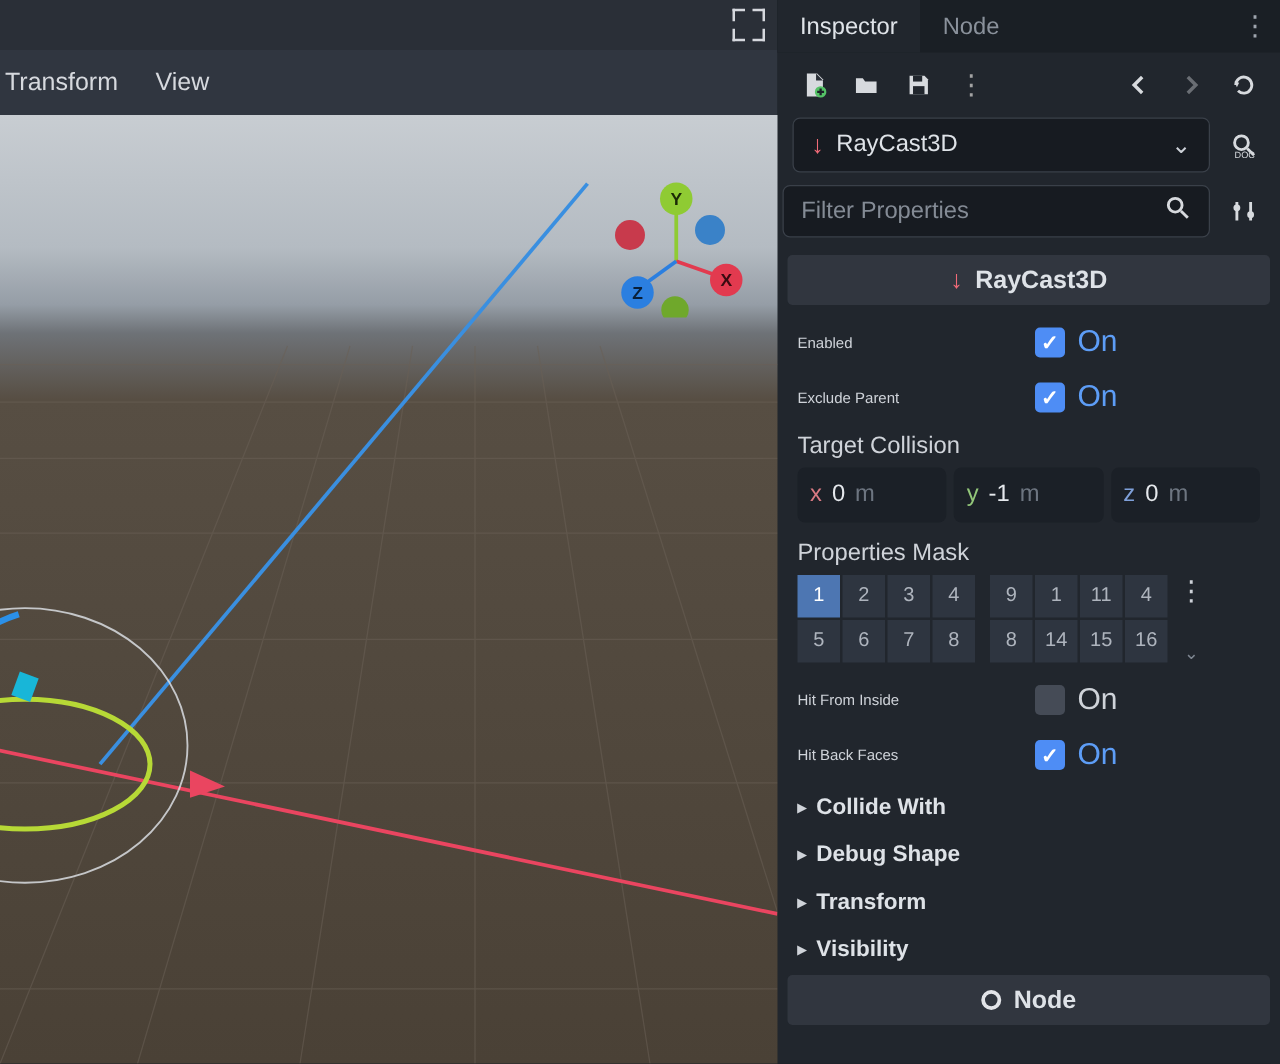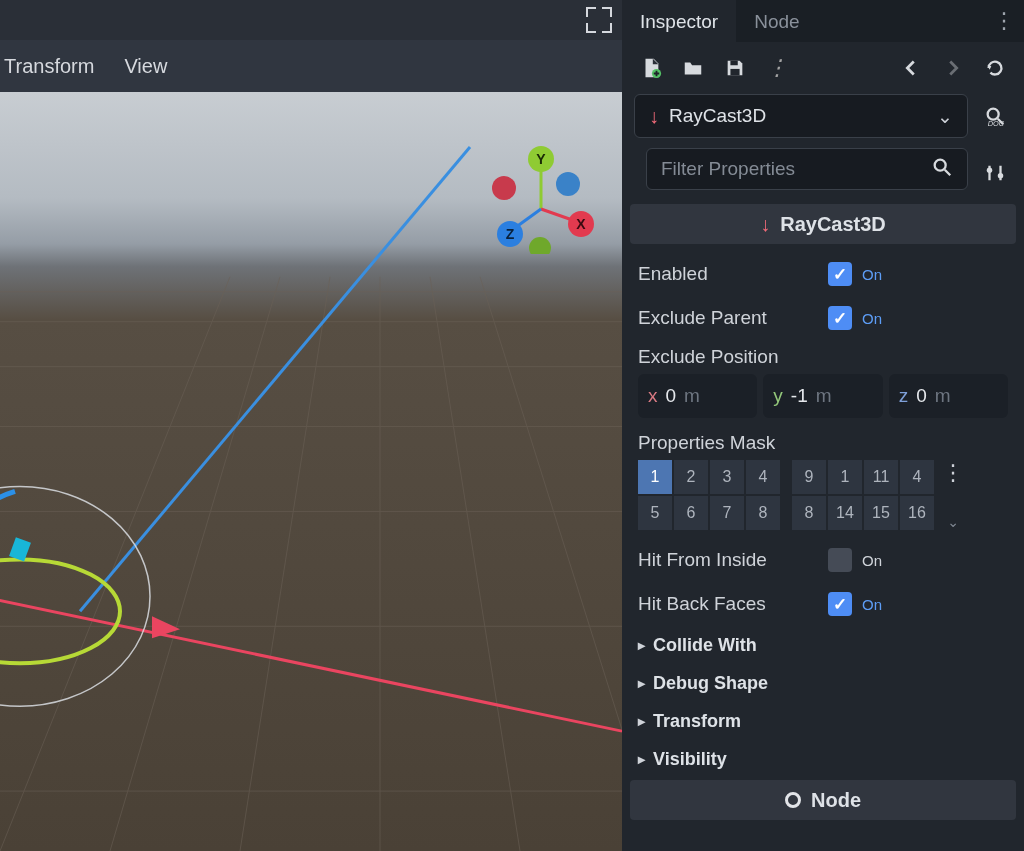--- a/index.html
+++ b/index.html
@@ -39,44 +39,44 @@
   
   .panel-col { flex:1; height:851px; background:#21262d; display:flex; flex-direction:column; }
 
   .tabs { height:42px; background:#1a1f25; display:flex; align-items:stretch; }
   .tab { padding:0 18px; display:flex; align-items:center; font-size:19px; color:#8a919b; border-top:2px solid transparent;}
   .tab.active { background:#21262d; color:#dfe3e8; }
   .tab-dots { margin-left:auto; width:40px; display:flex; align-items:center; justify-content:center; color:#9ea4ad;}
   .vdots::before { content:"⋮"; font-size:22px; }
 
   .toolbar { height:52px; display:flex; align-items:center; gap:8px; padding:0 12px; }
-  .tool-btn { width:34px; height:34px; display:flex; align-items:center; justify-content:center; color:#a3a3a3;font-style:italic;}
+  .tool-btn { width:34px; height:34px; display:flex; align-items:center; justify-content:center; color:#a3a3a3;}
   .toolbar .spacer { flex:1; }
 
   .node-row { display:flex; align-items:center; gap:10px; padding:0 12px 10px 12px; }
   .node-sel { flex:1; height:44px; background:#171b21; border:1px solid #3a4049; border-radius:6px; display:flex; align-items:center; gap:10px; padding:0 14px; font-size:19px; color:#dfe3e8;}
   .node-sel .down-arrow { color:#f06a78; font-size:20px; }
   .node-sel .chev { margin-left:auto; color:#cdd1d8; }
 
-  .filter-row { display:flex; align-items:flex-end; gap:10px; padding:0 12px 12px 24px; }
+  .filter-row { display:flex; align-items:center; gap:10px; padding:0 12px 12px 4px; }
   .filter { flex:1; height:42px; background:#171b21; border:1px solid #3a4049; border-radius:6px; display:flex; align-items:center; padding:0 14px; font-size:19px; color:#848b95;}
   .filter .search { margin-left:auto; color:#cfd3d9; }
 
   .prop-scroll { flex:1; overflow:auto; padding: 0 8px 4px 8px; }
 
   .class-bar { height:40px; background:#31363f; border-radius:4px; display:flex; align-items:center; justify-content:center; gap:10px; margin:2px 0 8px 0;}
   .class-bar .arrow { color:#f06a78; font-size:20px; }
   .class-bar .name { font-weight:700; font-size:20px; color:#dee2e7; }
 
   .prop { display:flex; align-items:center; height:44px; padding:0 8px; }
-  .prop .label { flex:0 0 190px; font-size:19px; color:#cfd3d9; }
+  .prop .label { flex:0 0 190px; font-size:12px; color:#cfd3d9; }
   .check { width:24px; height:24px; border-radius:4px; background:#454b56; display:flex; align-items:center; justify-content:center; margin-right:10px;}
   .check.on { background:#4e8df5; color:#fff; }
   .check.on::after { content:"✓"; font-size:17px; font-weight:bold; }
-  .val-text { color:#5d9df6; font-size:15px; }
+  .val-text { color:#5d9df6; font-size:24px; }
 
   .section-label { padding:6px 8px 6px 8px; font-size:19px; color:#cfd3d9;}
 
   .vec3 { display:flex; gap:6px; padding:0 8px 8px 8px;}
   .vec3 .field { flex:1; height:44px; background:#1b2027; border-radius:6px; display:flex; align-items:center; padding:0 10px; gap:8px; font-size:19px;}
   .vec3 .axis-x { color:#d97a83; }
   .vec3 .axis-y { color:#93c77a; }
   .vec3 .axis-z { color:#7fa0d9; }
   .vec3 .num { color:#e5e8ec; }
   .vec3 .unit { color:#6d7580; }
@@ -270,21 +270,21 @@
       <span class="check on"></span>
       <span class="val-text">On</span>
     </div>
 
     <div class="prop">
       <span class="label">Exclude Parent</span>
       <span class="check on"></span>
       <span class="val-text">On</span>
     </div>
 
-    <div class="section-label">Exclude Position</div>
+    <div class="section-label">Target Collision</div>
     <div class="vec3">
       <div class="field">
         <span class="axis-x">x</span>
         <span class="num">0</span>
         <span class="unit">m</span>
       </div>
       <div class="field">
         <span class="axis-y">y</span>
         <span class="num">-1</span>
         <span class="unit">m</span>

